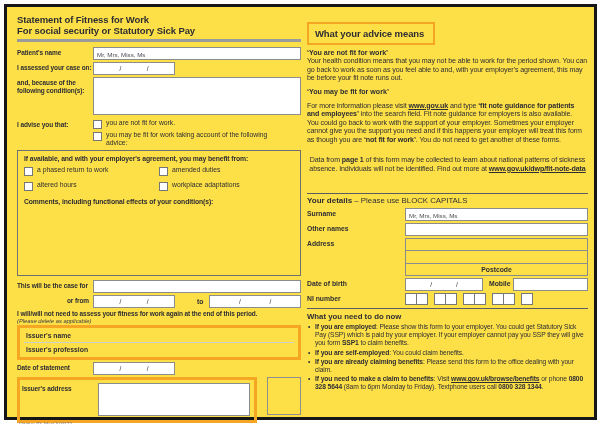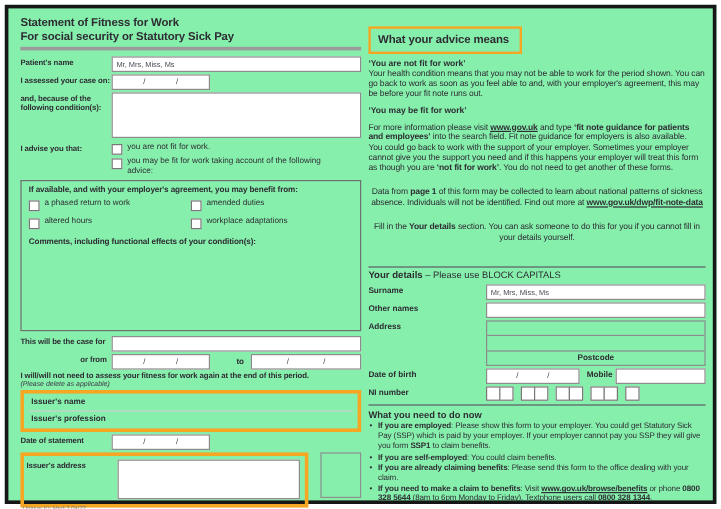--- a/index.html
+++ b/index.html
@@ -3,21 +3,21 @@
 <meta charset="utf-8">
 <style>
   * { box-sizing: border-box; margin: 0; padding: 0; }
   body {
     margin: 0; background: #fff;
     font-family: "Liberation Sans", sans-serif;
     color: #2e2d33;
     -webkit-font-smoothing: antialiased;
   }
   .page { position: relative; width: 601px; height: 424px; background: #fff; overflow: hidden; }
-  .frame { position: absolute; left: 4px; top: 4px; right: 4px; bottom: 4px; border: 3px solid #161616; background: #86efac; }
+  .frame { position: absolute; left: 4px; top: 4px; right: 4px; bottom: 4px; border: 3px solid #161616; background: #fde047; }
 
   .col-left  { position: absolute; left: 10px; top: 7px; width: 284px; }
   .col-right { position: absolute; left: 300px; top: 15px; width: 281px; }
 
   
   .title { font-size: 9.5px; font-weight: 700; line-height: 11px; letter-spacing: -0.1px; }
   .title-rule { height: 3px; background: #9b9b9b; margin: 3px 0 5px 0; }
 
   .row { display: flex; align-items: flex-start; margin-bottom: 2px; }
   .lab { flex: 0 0 76px; font-size: 6.5px; font-weight: 700; line-height: 1.18; padding-top: 2px; letter-spacing: -0.1px; }
@@ -198,21 +198,20 @@
     <div class="sub" style="margin-top:0;">‘You are not fit for work’</div>
     <div class="body">Your health condition means that you may not be able to work for the period shown. You can go back to work as soon as you feel able to and, with your employer's agreement, this may be before your fit note runs out.</div>
 
     <div class="sub">‘You may be fit for work’</div>
     <div class="body mt6"><span>For more information please visit </span><b class="lnk">www.gov.uk</b><span> and type </span><b>‘fit note guidance for patients and employees’</b><span> into the search field. Fit note guidance for employers is also available.</span></div>
 
     <div class="body"><span>You could go back to work with the support of your employer. Sometimes your employer cannot give you the support you need and if this happens your employer will treat this form as though you are </span><b>‘not fit for work’</b><span>. You do not need to get another of these forms.</span></div>
 
     <div class="body mt12"><span>Data from </span><b>page 1</b><span> of this form may be collected to learn about national patterns of sickness absence. Individuals will not be identified. Find out more at </span><b class="lnk">www.gov.uk/dwp/fit-note-data</b></div>
 
-    <div class="body mt12"><span>Fill in the </span><b>Your details</b><span> section. You can ask someone to do this for you if you cannot fill in your details yourself.</span></div>
 
     <div class="sect">
       <div class="sect-head"><b>Your details</b><span> – Please use BLOCK CAPITALS</span></div>
 
       <div class="rrow">
         <div class="rlab">Surname</div>
         <div class="box grow val">Mr, Mrs, Miss, Ms</div>
       </div>
 
       <div class="rrow">

